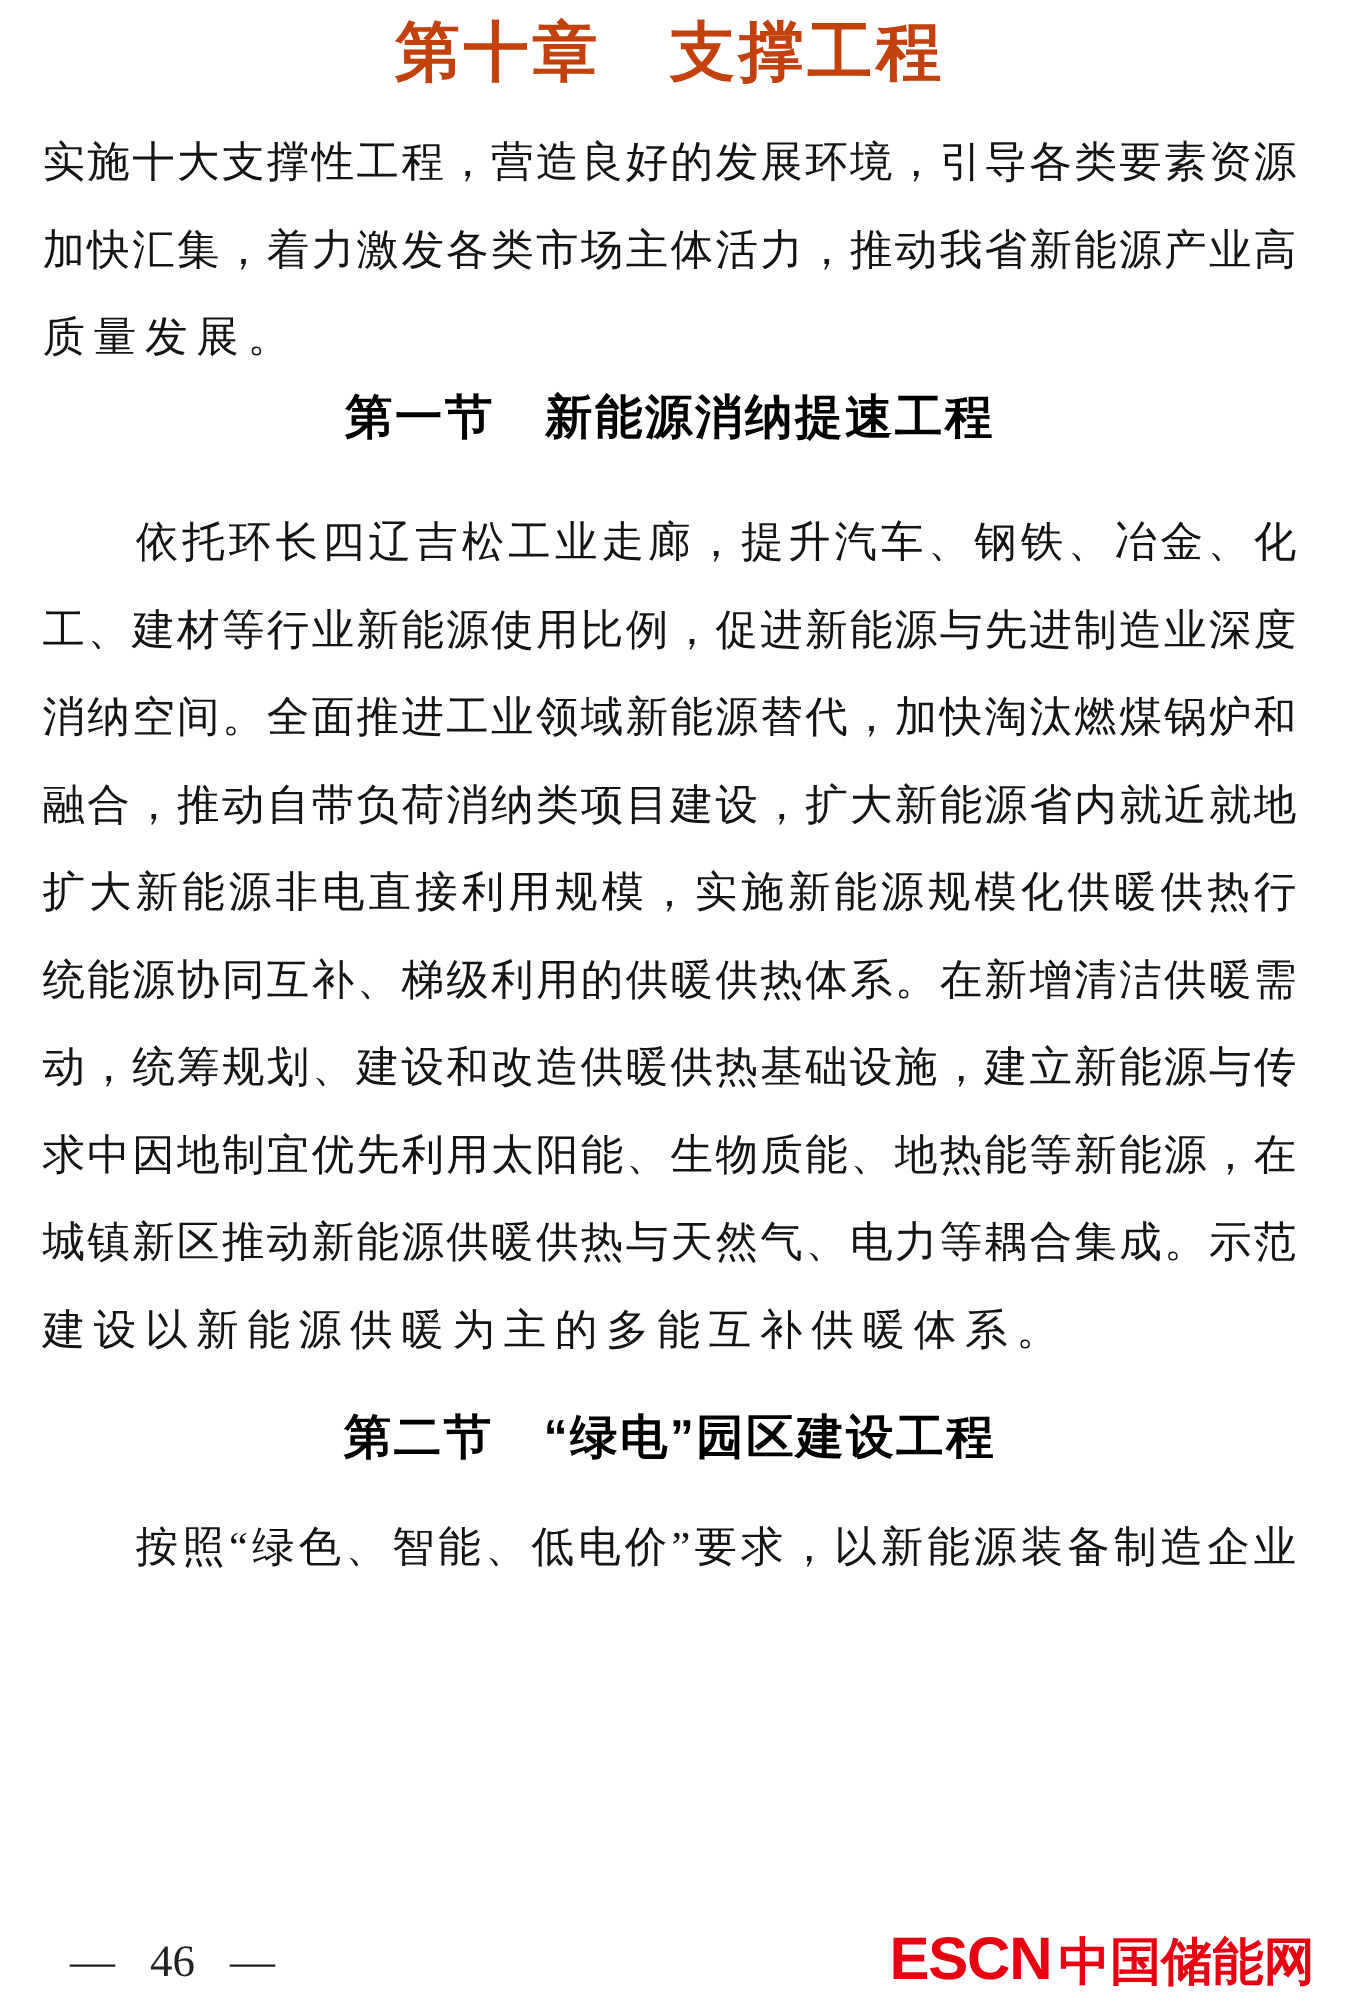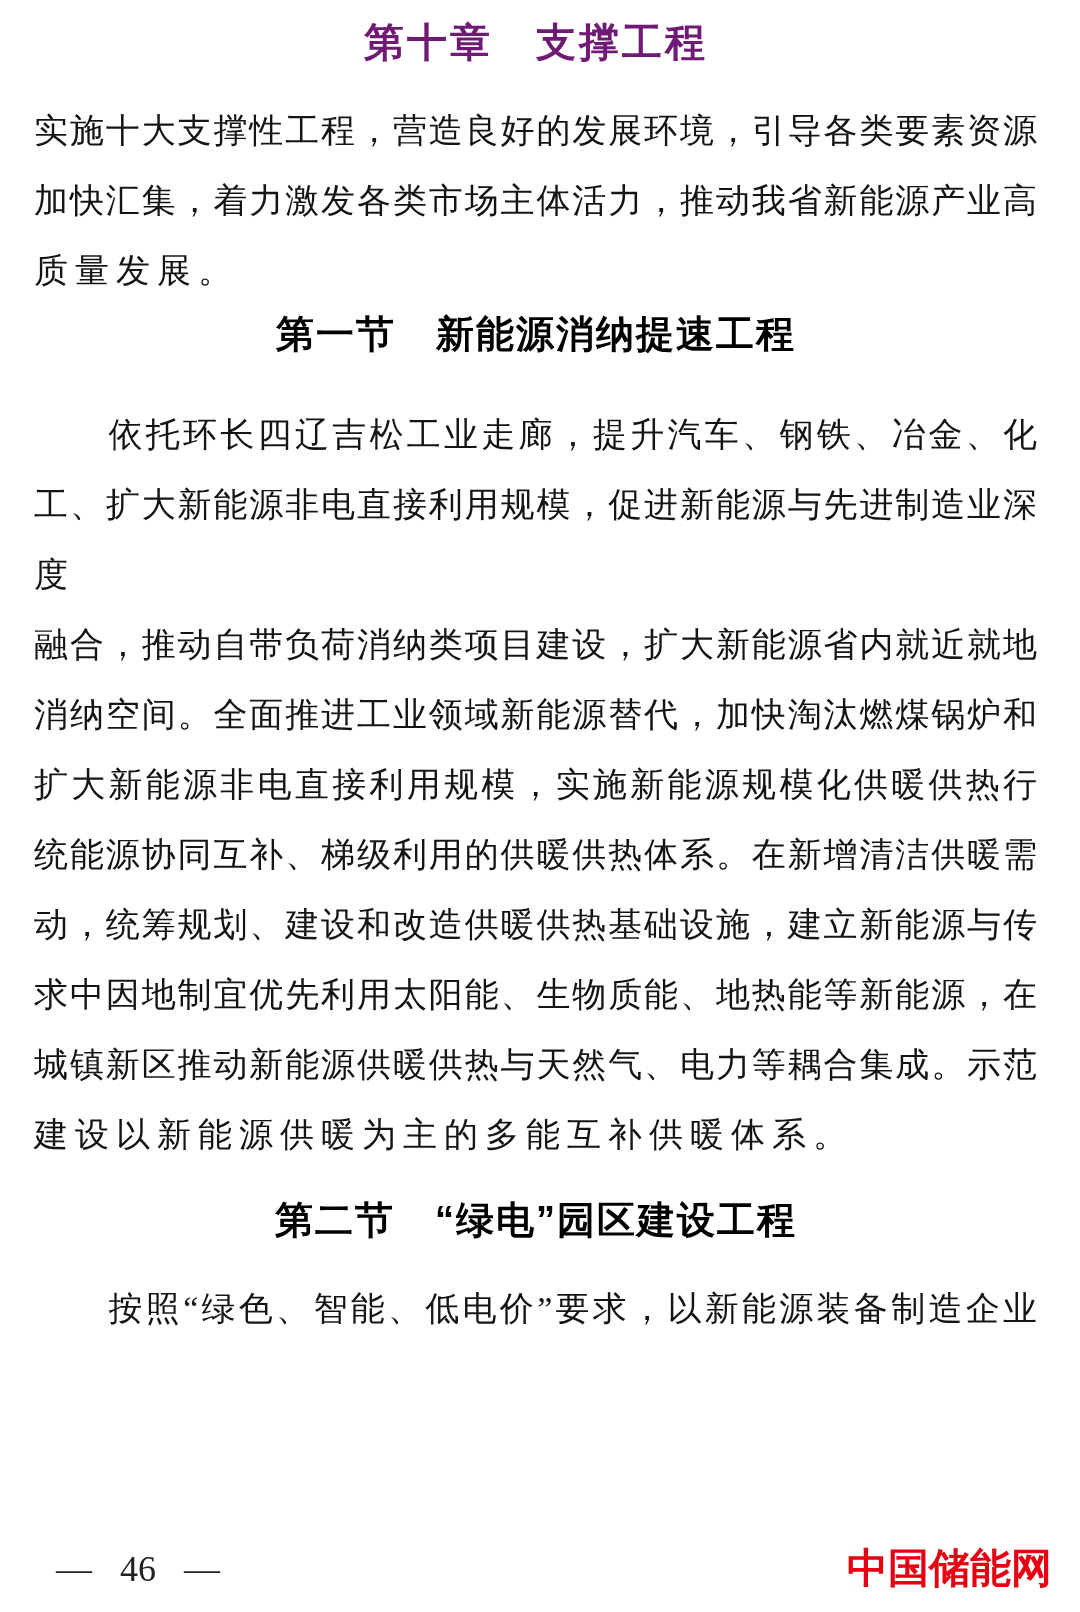--- a/index.html
+++ b/index.html
@@ -11,25 +11,25 @@
     color: var(--ink);
     font-family: "Liberation Serif", serif;
     position: relative;
     overflow: hidden;
   }
   .doc { padding: 14px 42px 0 34px; }
 
   .chapter-title {
     font-family: "Liberation Sans", sans-serif;
     font-weight: 700;
-    font-size: 40px;
+    font-size: 52px;
     line-height: 56px;
     text-align: center;
     letter-spacing: 3px;
-    color: #701a75;
+    color: #c2410c;
   }
 
   .section-title {
     font-family: "Liberation Sans", sans-serif;
     font-weight: 700;
     font-size: 38px;
     line-height: 56px;
     text-align: center;
     letter-spacing: 2px;
     color: #000;
@@ -104,23 +104,23 @@
   <div class="para intro">
     <div class="line">实施十大支撑性工程，营造良好的发展环境，引导各类要素资源</div>
     <div class="line">加快汇集，着力激发各类市场主体活力，推动我省新能源产业高</div>
     <div class="line short">质量发展。</div>
   </div>
 
   <div class="section-title s1">第一节　新能源消纳提速工程</div>
 
   <div class="para sec1">
     <div class="line">　　依托环长四辽吉松工业走廊，提升汽车、钢铁、冶金、化</div>
-    <div class="line">工、扩大新能源非电直接利用规模，促进新能源与先进制造业深度</div>
+    <div class="line">工、建材等行业新能源使用比例，促进新能源与先进制造业深度</div>
+    <div class="line">消纳空间。全面推进工业领域新能源替代，加快淘汰燃煤锅炉和</div>
     <div class="line">融合，推动自带负荷消纳类项目建设，扩大新能源省内就近就地</div>
-    <div class="line">消纳空间。全面推进工业领域新能源替代，加快淘汰燃煤锅炉和</div>
     <div class="line">扩大新能源非电直接利用规模，实施新能源规模化供暖供热行</div>
     <div class="line">统能源协同互补、梯级利用的供暖供热体系。在新增清洁供暖需</div>
     <div class="line">动，统筹规划、建设和改造供暖供热基础设施，建立新能源与传</div>
     <div class="line">求中因地制宜优先利用太阳能、生物质能、地热能等新能源，在</div>
     <div class="line">城镇新区推动新能源供暖供热与天然气、电力等耦合集成。示范</div>
     <div class="line short">建设以新能源供暖为主的多能互补供暖体系。</div>
   </div>
 
   <div class="section-title s2">第二节　“绿电”园区建设工程</div>
 
@@ -130,15 +130,16 @@
 
 </div>
 
 <div class="footer">
   <div class="page-marker">
     <span>—</span>
     <span>46</span>
     <span>—</span>
   </div>
   <div class="escn-logo">
+    <span class="logo-latin">ESCN</span>
     <span class="logo-cn">中国储能网</span>
   </div>
 </div>
 
 </body></html>

